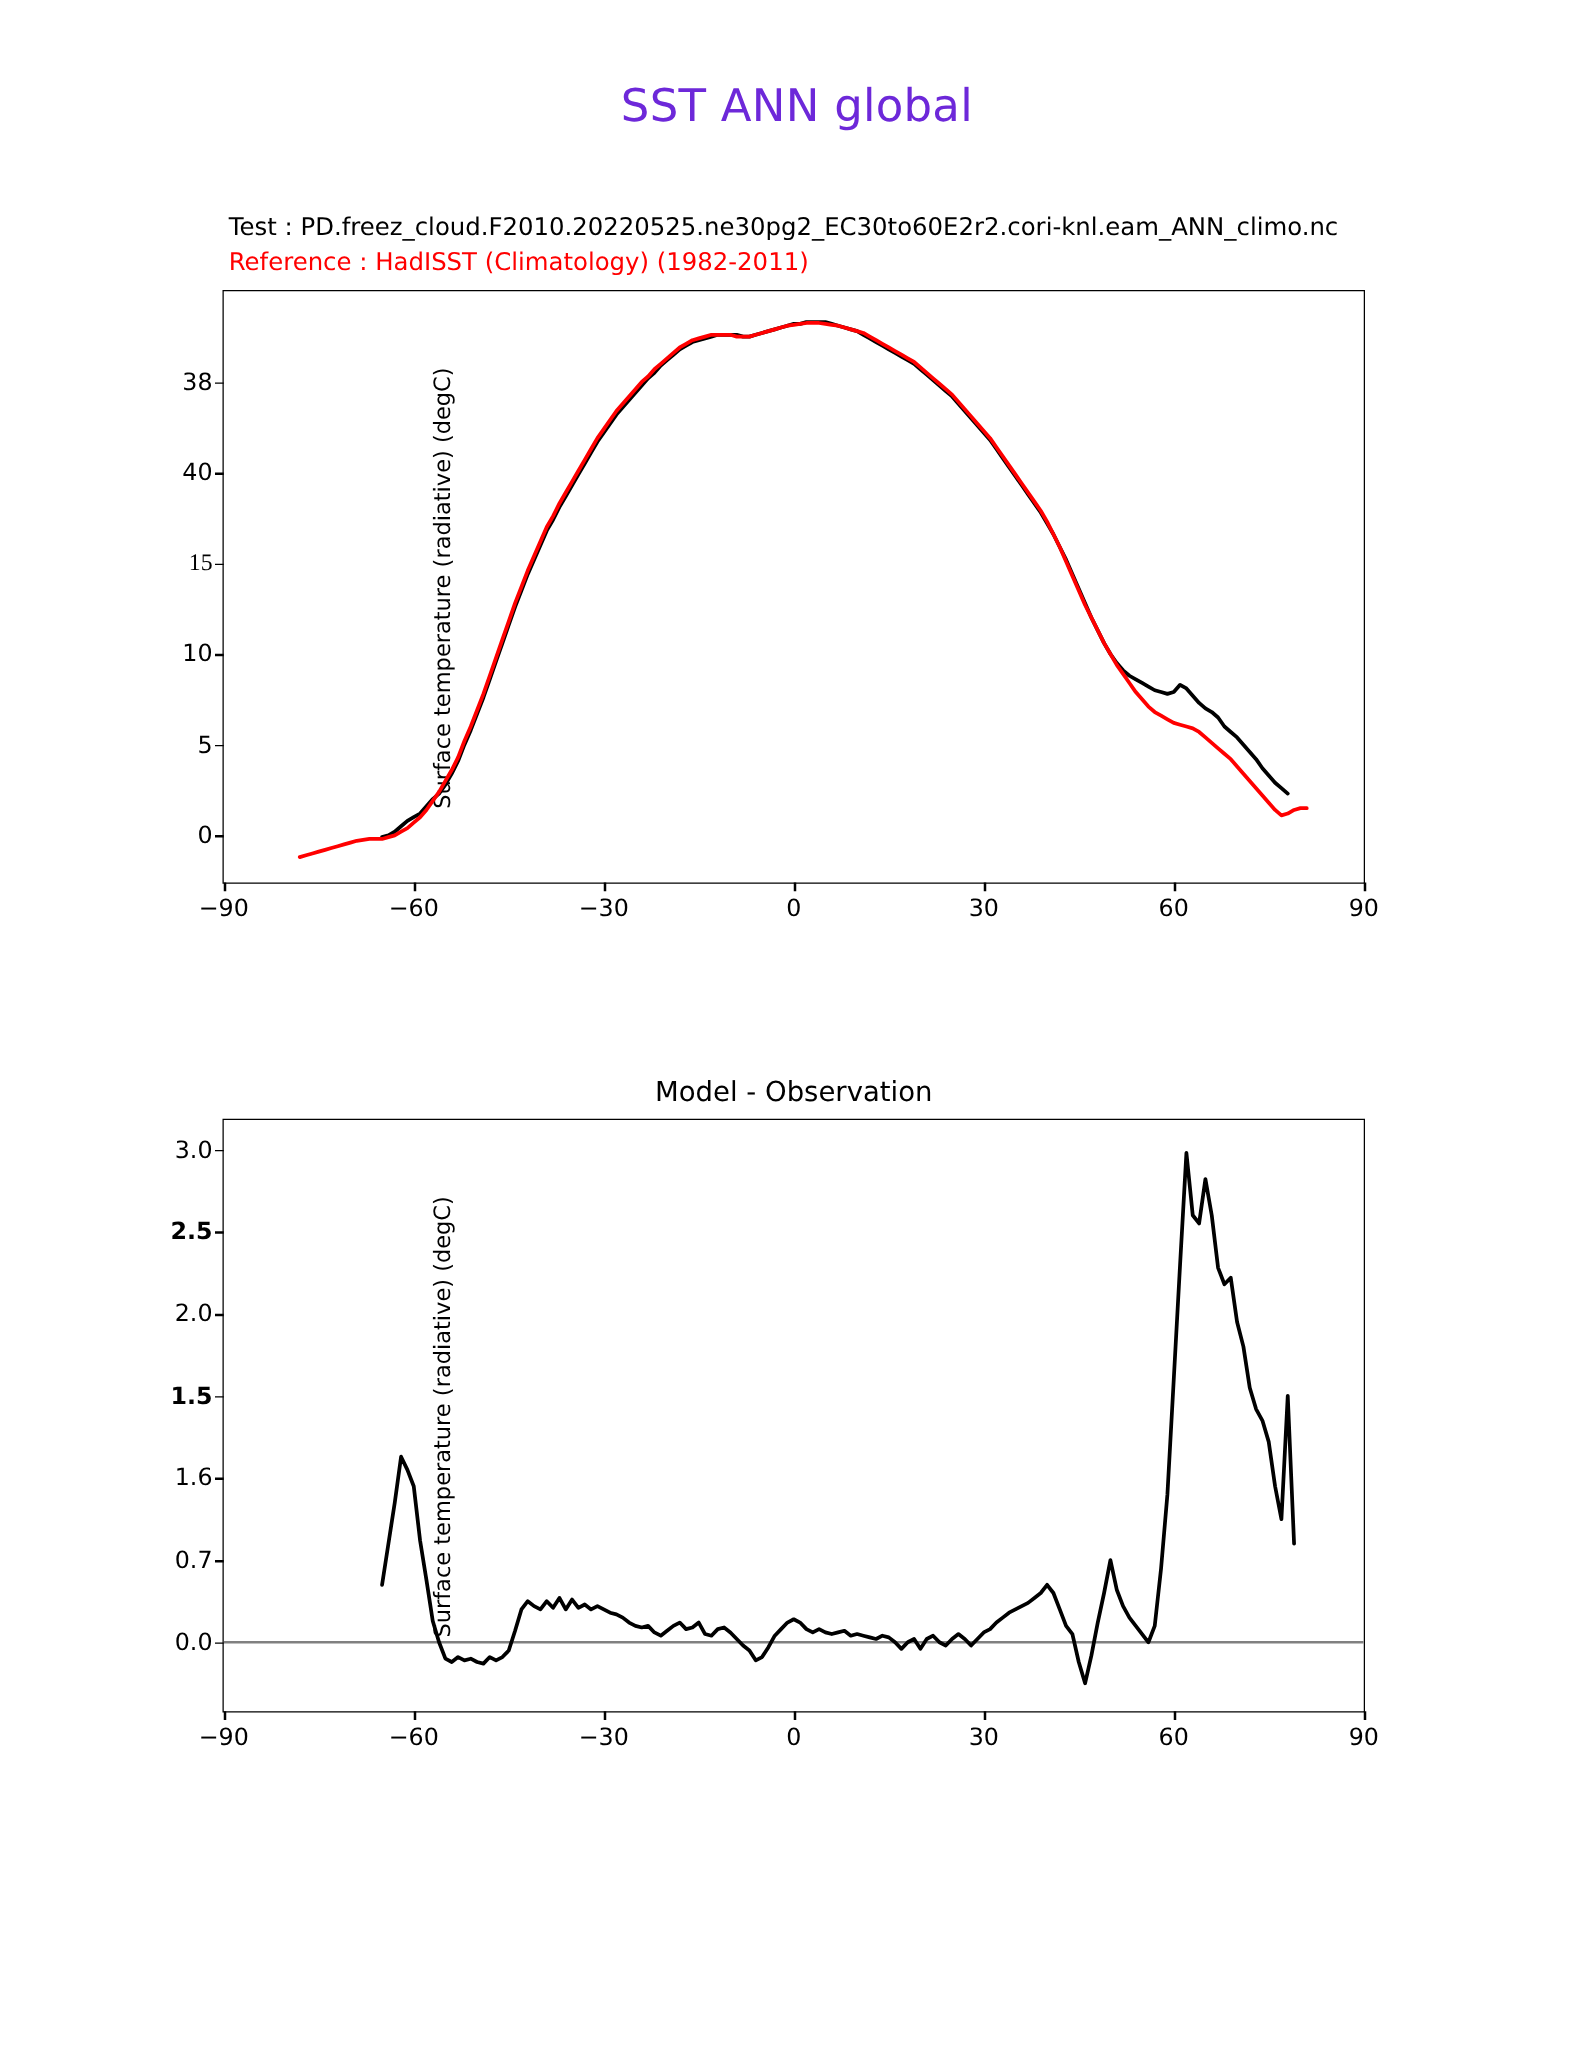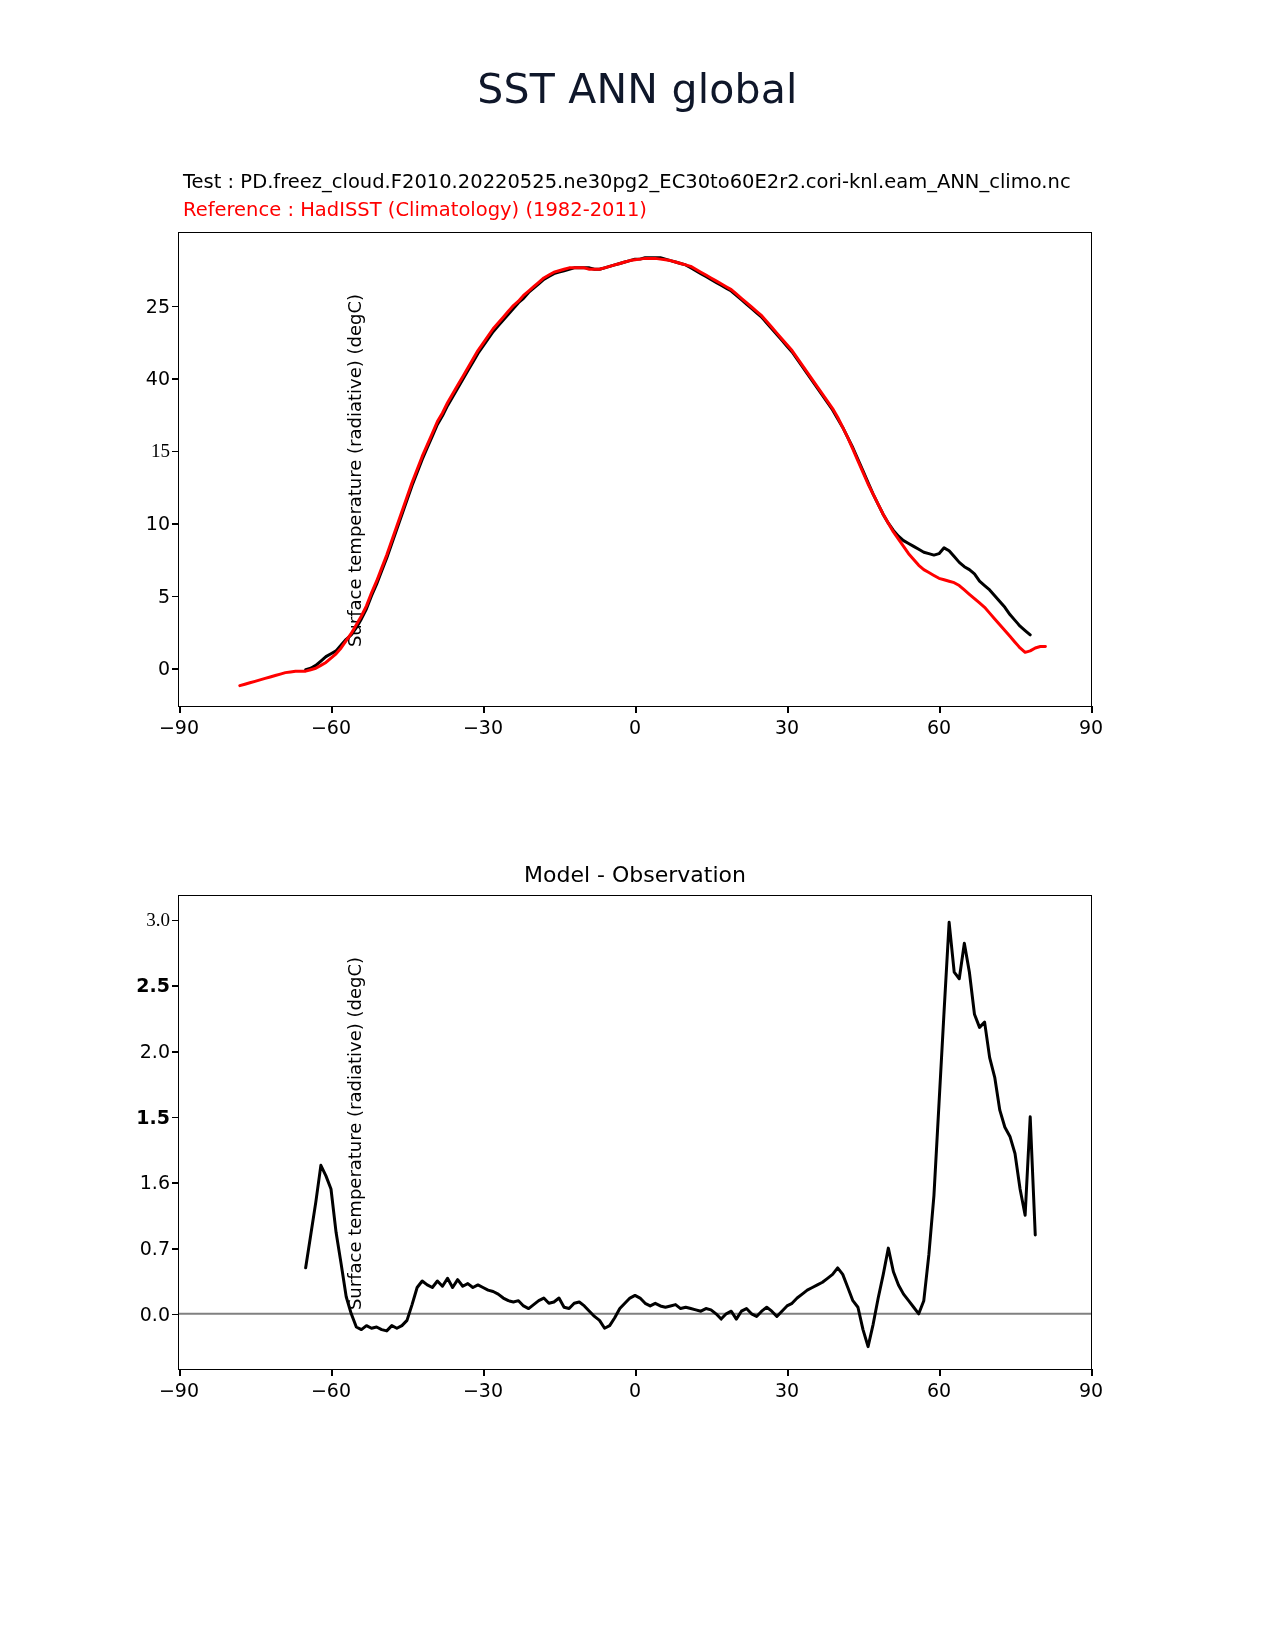--- a/index.html
+++ b/index.html
@@ -20,23 +20,23 @@
     left: 0; top: 0;
     width: 1275px;
     height: 1650px;
   }
   .main-title {
     position: absolute;
     left: 0;
     top: 65px;
     width: 1275px;
     text-align: center;
-    font-size: 41px;
+    font-size: 36px;
     font-weight: normal;
-    color: #0f172a;
+    color: #6d28d9;
     letter-spacing: 0.2px;
   }
   .caption-block {
     position: absolute;
     left: 183px;
     top: 168px;
     width: 1100px;
     font-size: 19.5px;
     line-height: 1.42;
     white-space: nowrap;
@@ -181,21 +181,21 @@
       <div class="tick-label-y" style="top: 92.0245%;">0</div>
       <div class="tick-mark-y" style="top: 76.6871%;"></div>
       <div class="tick-label-y" style="top: 76.6871%;">5</div>
       <div class="tick-mark-y" style="top: 61.3497%;"></div>
       <div class="tick-label-y" style="top: 61.3497%;">10</div>
       <div class="tick-mark-y" style="top: 46.0123%;"></div>
       <div class="tick-label-y" style="top: 46.0123%; font-family: Liberation Serif, serif;">15</div>
       <div class="tick-mark-y" style="top: 30.6748%;"></div>
       <div class="tick-label-y" style="top: 30.6748%;">40</div>
       <div class="tick-mark-y" style="top: 15.3374%;"></div>
-      <div class="tick-label-y" style="top: 15.3374%;">25</div>
+      <div class="tick-label-y" style="top: 15.3374%;">38</div>
     </div>
 
   <div class="panel2-wrap">
     <div class="panel2-title">Model - Observation</div>
     <div class="panel2" id="panel2">
       <div class="panel2-ylabel">Surface temperature (radiative) (degC)</div>
       <svg class="plot" id="svg2" viewBox="0 0 914 475" preserveAspectRatio="none">
           <line x1="0" x2="914" y1="419.5833333333333" y2="419.5833333333333" stroke="#808080" stroke-width="2"></line>
           <polyline points="126.94,373.40 132.02,340.42 137.10,307.43 142.18,270.49 147.26,281.04 152.33,294.24 157.41,337.78 162.49,369.44 167.57,402.43 172.64,419.58 177.72,432.78 182.80,435.42 187.88,431.46 192.96,434.10 198.03,432.78 203.11,435.42 208.19,436.74 213.27,431.46 218.34,434.10 223.42,431.46 228.50,426.18 233.58,410.35 238.66,393.19 243.73,386.60 248.81,390.56 253.89,393.19 258.97,386.60 264.04,391.88 269.12,383.96 274.20,393.19 279.28,385.28 284.36,391.88 289.43,389.24 294.51,393.19 299.59,390.56 304.67,393.19 309.74,395.83 314.82,397.15 319.90,399.79 324.98,403.75 330.06,406.39 335.13,407.71 340.21,406.39 345.29,411.67 350.37,414.31 355.44,410.35 360.52,406.39 365.60,403.75 370.68,409.03 375.76,407.71 380.83,403.75 385.91,412.99 390.99,414.31 396.07,409.03 401.14,407.71 406.22,411.67 411.30,416.94 416.38,422.22 421.46,426.18 426.53,434.10 431.61,431.46 436.69,423.54 441.77,414.31 446.84,409.03 451.92,403.75 457.00,401.11 462.08,403.75 467.16,409.03 472.23,411.67 477.31,409.03 482.39,411.67 487.47,412.99 492.54,411.67 497.62,410.35 502.70,414.31 507.78,412.99 512.86,414.31 517.93,415.63 523.01,416.94 528.09,414.31 533.17,415.63 538.24,419.58 543.32,424.86 548.40,419.58 553.48,416.94 558.56,424.86 563.63,416.94 568.71,414.31 573.79,419.58 578.87,422.22 583.94,416.94 589.02,412.99 594.10,416.94 599.18,422.22 604.26,416.94 609.33,411.67 614.41,409.03 619.49,403.75 624.57,399.79 629.64,395.83 634.72,393.19 639.80,390.56 644.88,387.92 649.96,383.96 655.03,380.00 660.11,373.40 665.19,380.00 670.27,393.19 675.34,406.39 680.42,412.99 685.50,435.42 690.58,452.57 695.66,430.14 700.73,403.75 705.81,380.00 710.89,353.61 715.97,377.36 721.04,390.56 726.12,399.79 731.20,406.39 736.28,412.99 741.36,419.58 746.43,406.39 751.51,360.21 756.59,300.83 761.67,208.47 766.74,116.11 771.82,26.39 776.90,76.53 781.98,83.13 787.06,47.50 792.13,76.53 797.21,118.75 802.29,131.94 807.37,126.67 812.44,162.29 817.52,182.08 822.60,215.07 827.68,232.22 832.76,241.46 837.83,258.61 842.91,294.24 847.99,320.63 853.07,221.67 858.14,340.42" fill="none" stroke="#000000" stroke-width="3" stroke-linejoin="round" stroke-linecap="round"></polyline>
         </svg>
@@ -219,17 +219,17 @@
         <div class="tick-label-y" style="top: 74.4444%;">0.7</div>
         <div class="tick-mark-y" style="top: 60.5556%;"></div>
         <div class="tick-label-y" style="top: 60.5556%;">1.6</div>
         <div class="tick-mark-y" style="top: 46.6667%;"></div>
         <div class="tick-label-y" style="top: 46.6667%; font-weight: bold;">1.5</div>
         <div class="tick-mark-y" style="top: 32.7778%;"></div>
         <div class="tick-label-y" style="top: 32.7778%;">2.0</div>
         <div class="tick-mark-y" style="top: 18.8889%;"></div>
         <div class="tick-label-y" style="top: 18.8889%; font-weight: bold;">2.5</div>
         <div class="tick-mark-y" style="top: 5%;"></div>
-        <div class="tick-label-y" style="top: 5%; font-family: Liberation Serif, serif;">3.0</div>
+        <div class="tick-label-y" style="top: 5%;">3.0</div>
       </div>
   </div>
 
 </div>
 
 </body></html>

